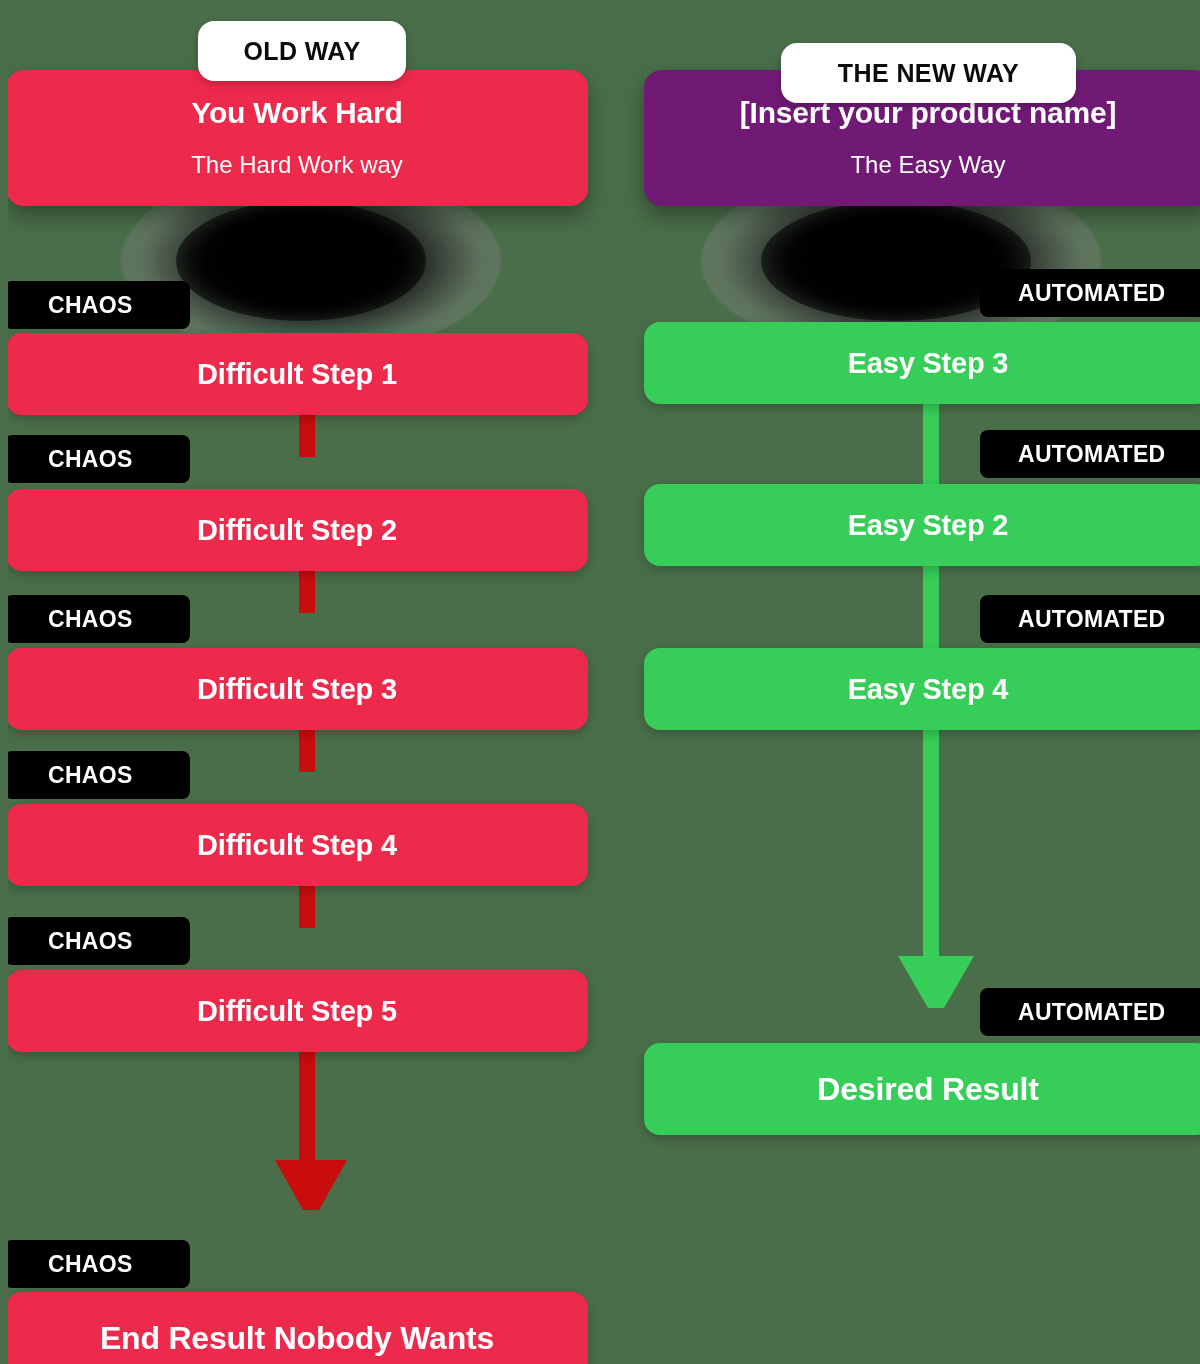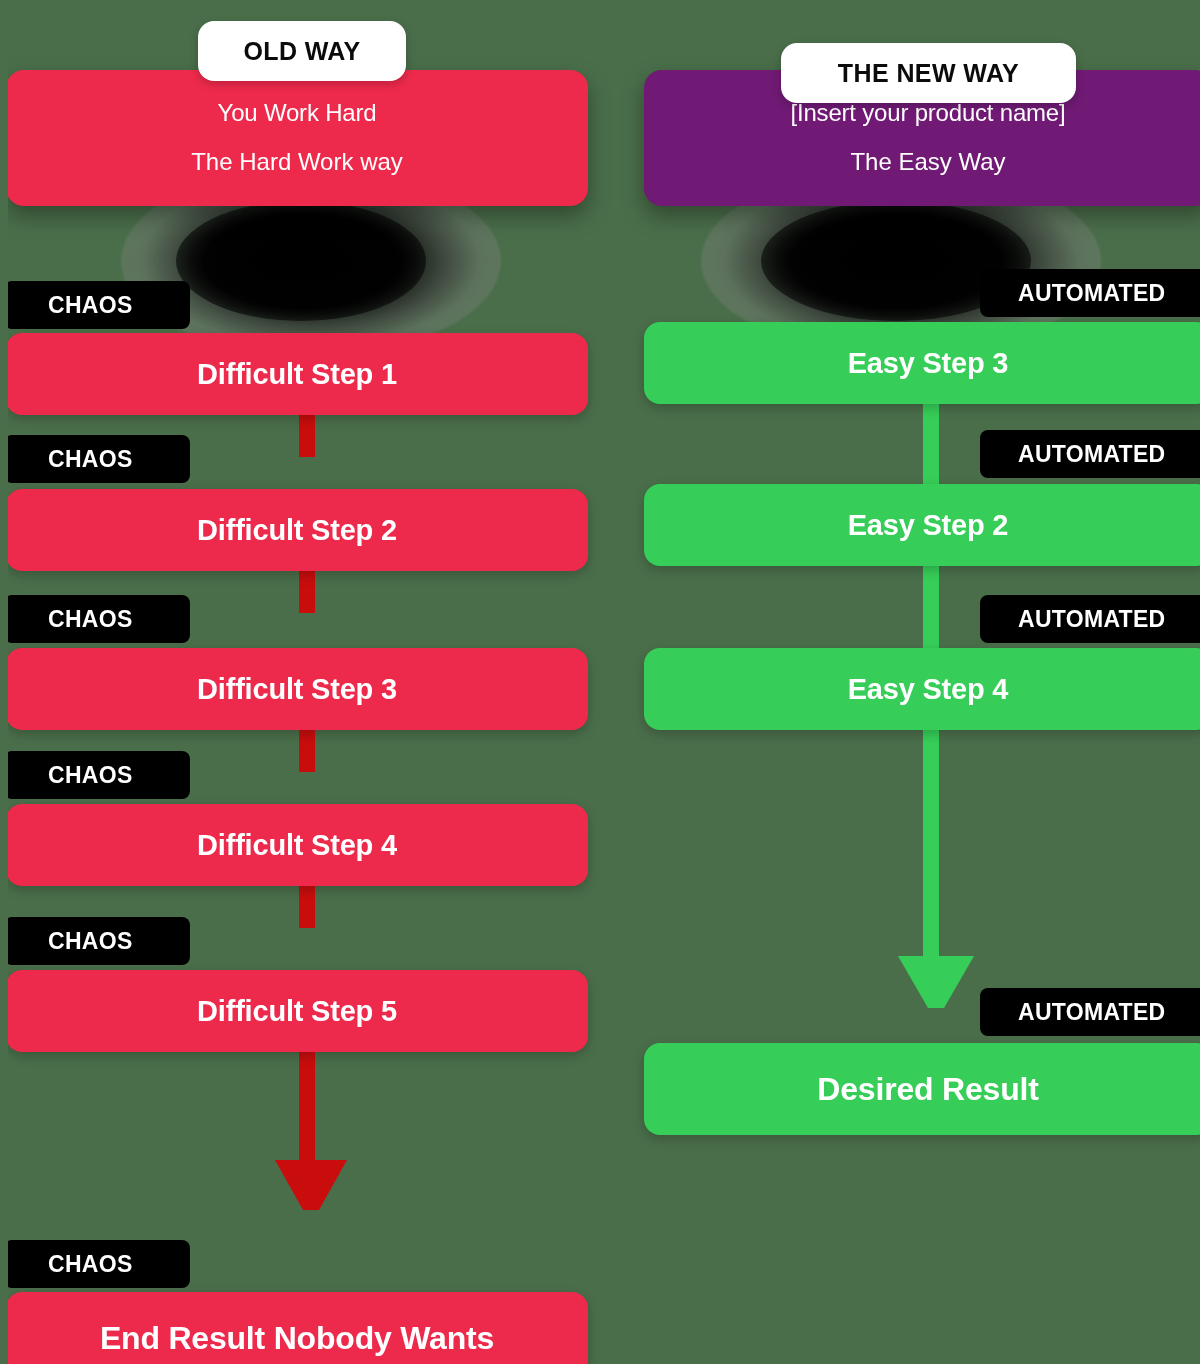--- a/index.html
+++ b/index.html
@@ -61,21 +61,21 @@
     position:absolute;
     border-radius:18px;
     display:flex; flex-direction:column;
     align-items:center; justify-content:center;
     color:#ffffff;
     z-index:30;
     box-shadow:0 10px 22px rgba(0,0,0,0.35);
   }
   #card-old { left:-10px; top:54px; width:582px; height:136px; background:#ee2a4c; }
   #card-new { left:628px; top:54px; width:568px; height:136px; background:#701a75; }
-  .header-title { font-size:24px; font-weight:normal; line-height:1.15; letter-spacing:-0.2px; }
+  .header-title { font-size:30px; font-weight:bold; line-height:1.15; letter-spacing:-0.2px; }
   .header-sub   { font-size:24px; font-weight:400; line-height:1.3; margin-top:3px; }
 
   
   .tag {
     position:absolute;
     background:#000000;
     color:#ffffff;
     font-weight:bold;
     font-size:23px;
     letter-spacing:0.3px;

